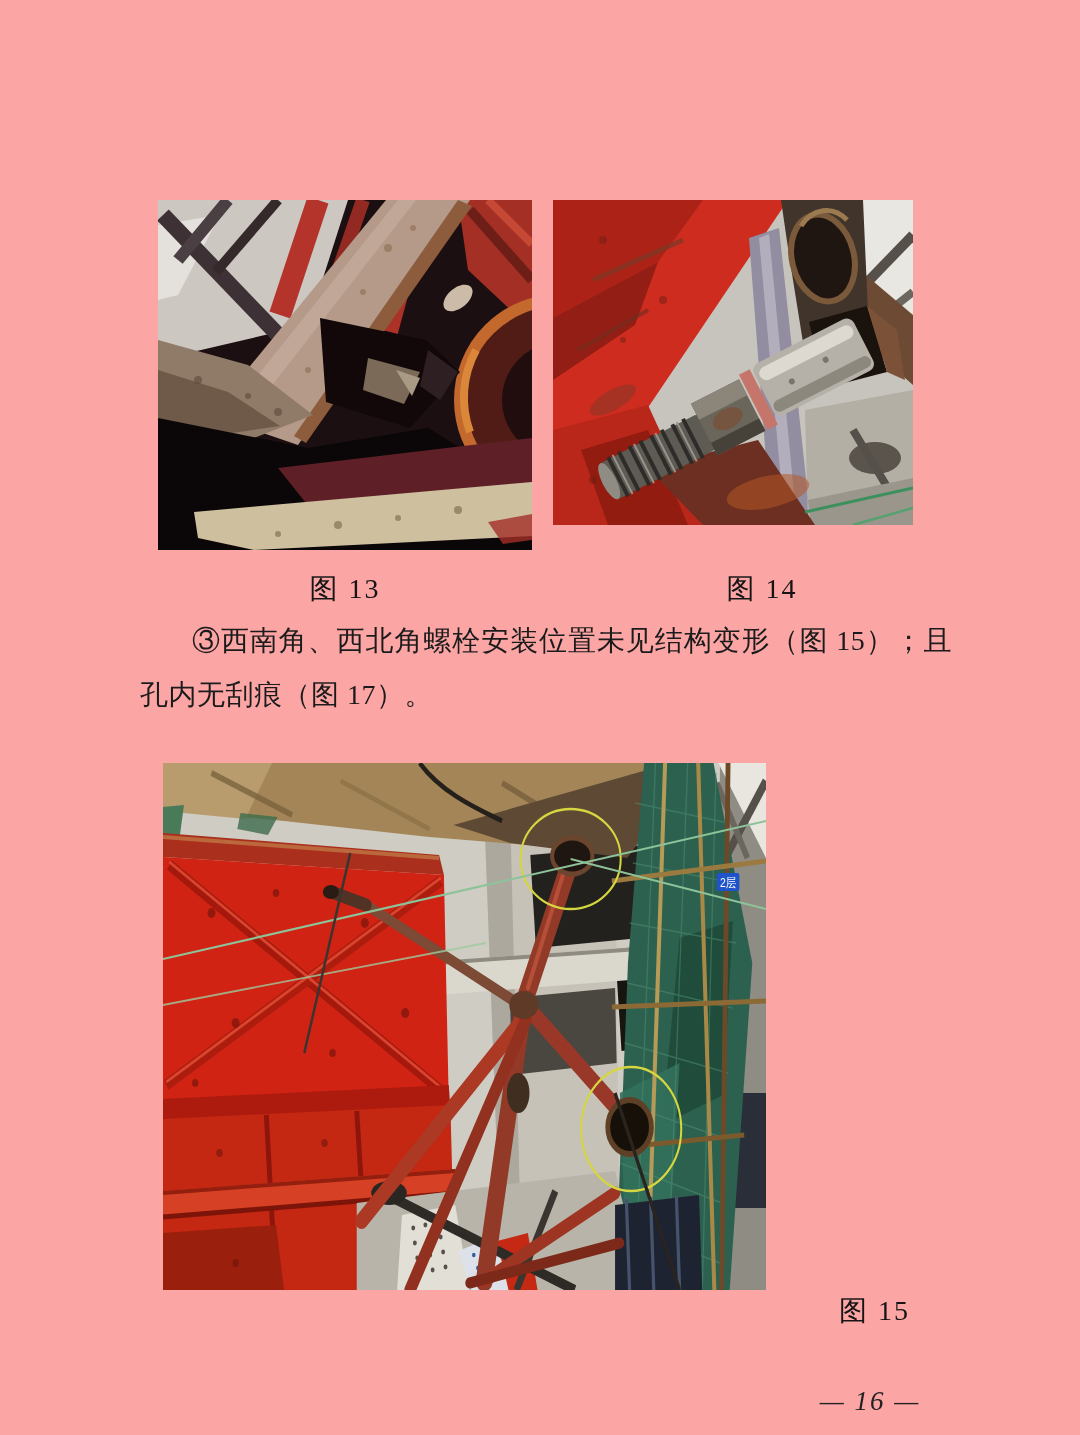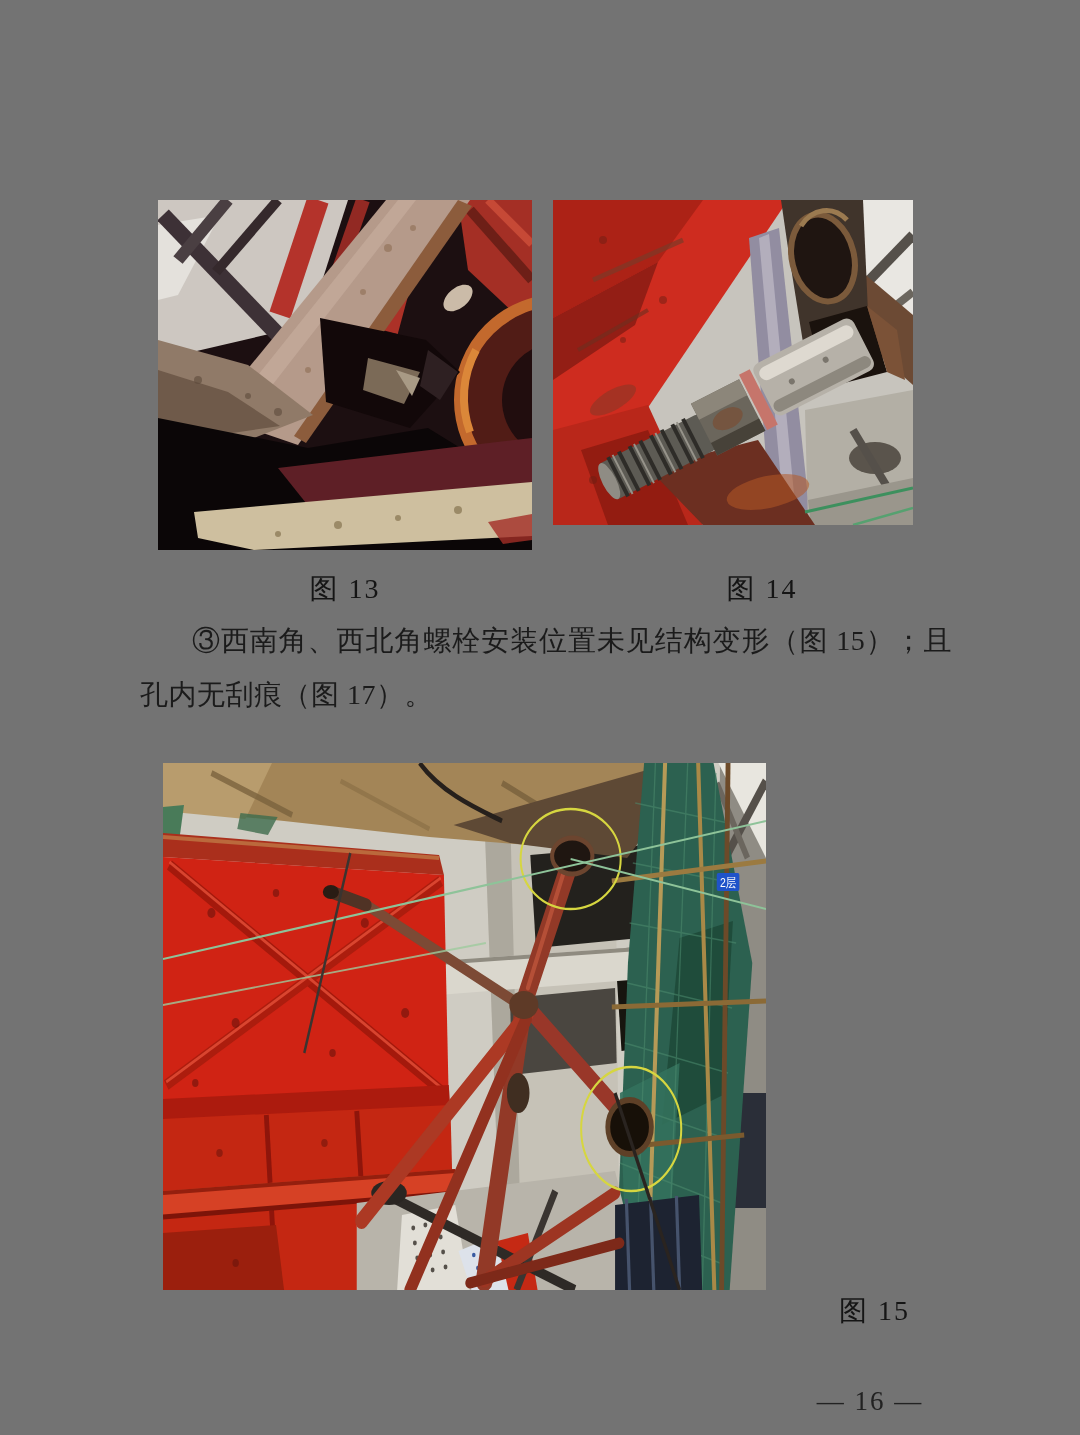--- a/index.html
+++ b/index.html
@@ -1,35 +1,35 @@
 <!DOCTYPE html>
 <html><head>
 <meta charset="utf-8">
 <style>
   html,body{margin:0;padding:0;background:#d9d9d9;}
   .page{
-    position:relative;width:1080px;height:1435px;background:#737373;
+    position:relative;width:1080px;height:1435px;background:#fca5a5;
     font-family:"Liberation Serif","DejaVu Serif",serif;color:#1b1b1b;
     overflow:hidden;margin:0 auto;
   }
   .photo{position:absolute;background:#ddd;}
   .photo svg{display:block;width:100%;height:100%;filter:blur(.5px) saturate(1.04);}
   #photo13{left:158px;top:200px;width:374px;height:350px;}
   #photo14{left:553px;top:200px;width:360px;height:325px;}
   #photo15{left:163px;top:763px;width:603px;height:527px;}
   .caption{position:absolute;font-size:28px;letter-spacing:2px;text-align:center;color:#151515;}
   #cap13{left:158px;width:374px;top:570px;}
   #cap14{left:582px;width:360px;top:570px;}
   #cap15{left:163px;width:747px;top:1292px;text-align:right;}
   .para{position:absolute;left:140px;top:614px;width:812px;font-size:28px;line-height:54px;
         letter-spacing:.5px;}
   .para .jline{text-align:justify;text-align-last:justify;}
   .para .indent{padding-left:52px;}
   .pagenum{position:absolute;left:780px;top:1386px;width:180px;text-align:center;
-           font-size:27px;letter-spacing:2px;color:#222;}
+           font-size:27px;letter-spacing:2px;color:#222;font-style:italic;}
 </style>
 </head>
 <body>
 
 <div class="page">
 
   <div class="photo" id="photo13">
     <svg viewBox="0 0 374 350" preserveAspectRatio="none">
       <rect width="374" height="350" fill="#1c0f11"></rect>
 

